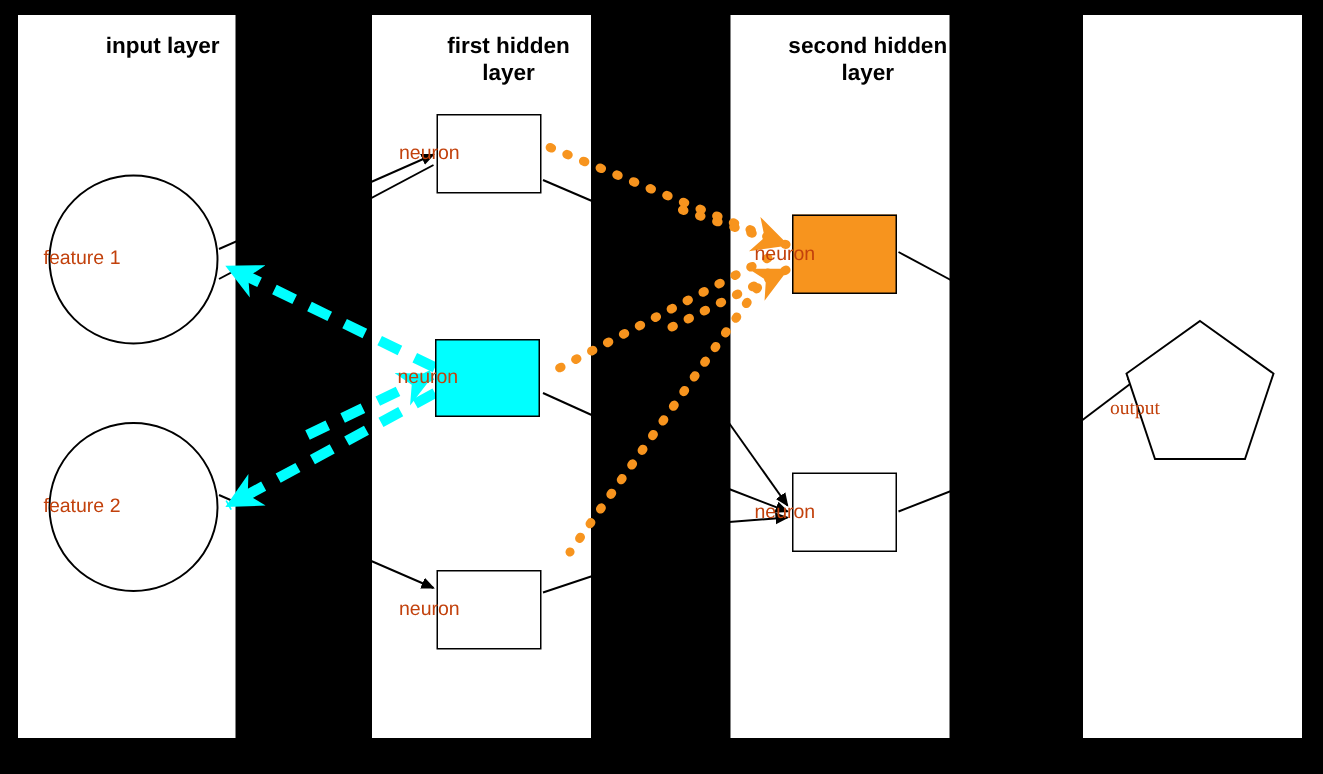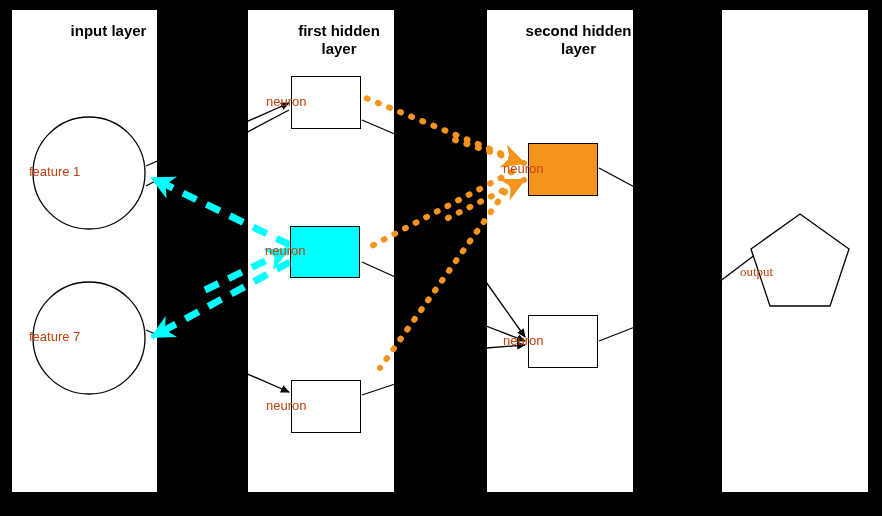--- a/index.html
+++ b/index.html
@@ -136,21 +136,21 @@
     <polygon id="pentagon-output" points="800,214 849,249 830,306 770,306 751,249" fill="#ffffff" stroke="#000000" stroke-width="1.3"></polygon>
   </svg>
 
   <div class="neuron-box" id="box-h1-n1" style="left: 291px; top: 76px; width: 70px; height: 53px;"></div>
   <div class="neuron-box cyan" id="box-h1-n2" style="left: 290px; top: 226px; width: 70px; height: 52px;"></div>
   <div class="neuron-box" id="box-h1-n3" style="left: 291px; top: 380px; width: 70px; height: 53px;"></div>
   <div class="neuron-box orange" id="box-h2-n1" style="left: 528px; top: 143px; width: 70px; height: 53px;"></div>
   <div class="neuron-box" id="box-h2-n2" style="left: 528px; top: 315px; width: 70px; height: 53px;"></div>
 
   <div class="node-label" id="label-feature-1" style="left: 29px; width: 120px; top: 164px;">feature 1</div>
-  <div class="node-label" id="label-feature-2" style="left: 29px; width: 120px; top: 329px;">feature 7</div>
+  <div class="node-label" id="label-feature-2" style="left: 29px; width: 120px; top: 329px;">feature 2</div>
   <div class="node-label" id="label-h1-n1" style="left: 266px; width: 120px; top: 93.5px;">neuron</div>
   <div class="node-label" id="label-h1-n2" style="left: 265px; width: 120px; top: 243px;">neuron</div>
   <div class="node-label" id="label-h1-n3" style="left: 266px; width: 120px; top: 397.5px;">neuron</div>
   <div class="node-label" id="label-h2-n1" style="left: 503px; width: 120px; top: 160.5px;">neuron</div>
   <div class="node-label" id="label-h2-n2" style="left: 503px; width: 120px; top: 332.5px;">neuron</div>
   <div class="node-label" id="label-output" style="left: 740px; width: 120px; top: 264px; font-family: Liberation Serif, serif;">output</div>
 
 </div>
 
 </body></html>

